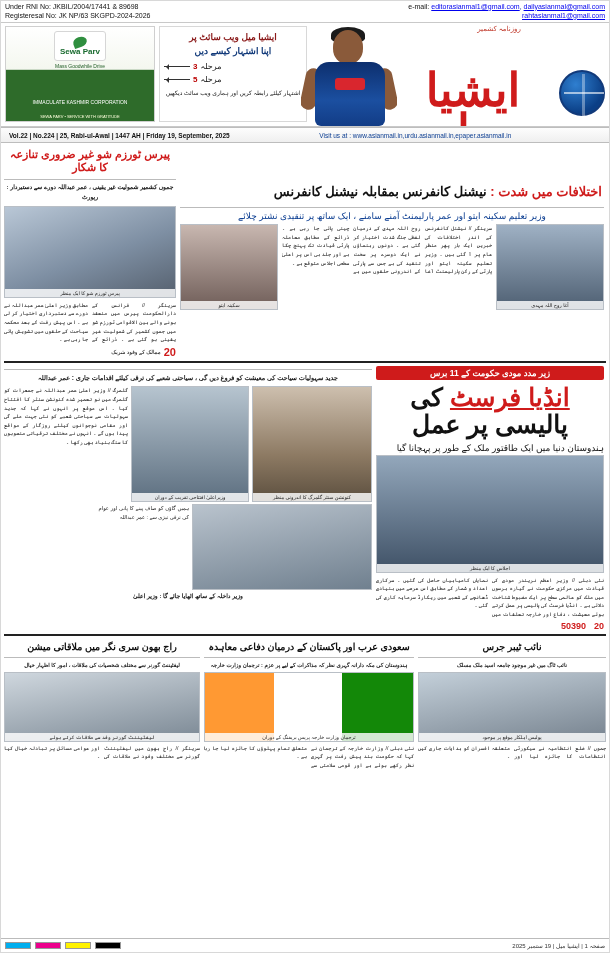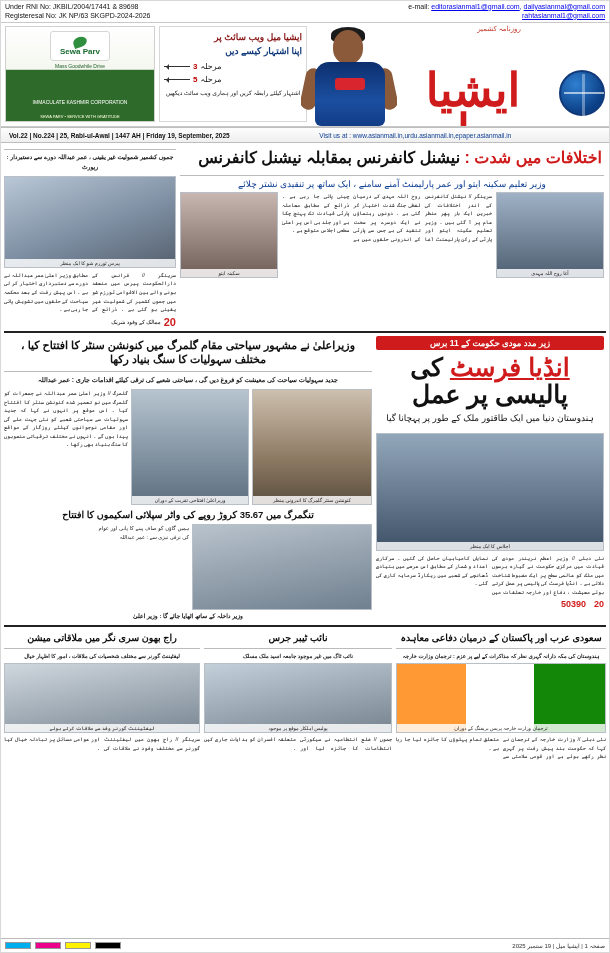--- a/index.html
+++ b/index.html
@@ -39,21 +39,21 @@
     border-bottom: 1px solid #c9c9c9;
     overflow: hidden;
   }
   .ad-left {
     position: absolute; left: 4px; top: 3px;
     width: 150px; height: 96px;
     border: 1px solid #cfcfcf;
     background: linear-gradient(180deg,#ffffff 0%, #f4f7ef 45%, #2e6b2a 46%, #2e6b2a 100%);
   }
   .ad-left .ad-logo {
-    margin: 4px auto 2px; width: 60px; height: 30px;
+    margin: 4px auto 2px; width: 52px; height: 30px;
     background: #ffffff; border: 1px solid #d6d6d6; border-radius: 3px;
     display: flex; flex-direction: column; align-items: center; justify-content: center;
     color: #196b2f; font-size: 8px; font-weight: bold; line-height: 1;
   }
   .ad-left .ad-logo .leaf {
     width: 14px; height: 10px; background: #2f8f3f;
     border-radius: 50% 50% 50% 0; transform: rotate(-20deg); margin-bottom: 1px;
   }
   .ad-left .ad-sub { text-align: center; font-size: 5px; color: #1e5b23; }
   .ad-left .ad-band {
@@ -66,21 +66,21 @@
   }
 
   .ad-mid {
     position: absolute; left: 158px; top: 3px;
     width: 148px; height: 96px;
     border: 1px solid #d8d8d8; background: #fff;
     padding: 4px 4px 2px 4px;
     direction: rtl;
   }
   .ad-mid .line {
-    font-size: 9px; color: #8b1a1a; text-align: right; font-weight: bold; line-height: 1.5;
+    font-size: 9px; color: #8b1a1a; text-align: center; font-weight: bold; line-height: 1.5;
   }
   .ad-mid .line2 { font-size: 9px; color: #123a7a; }
   .ad-mid .step {
     display: flex; align-items: center; justify-content: flex-end;
     gap: 3px; font-size: 8px; color: #111; margin-top: 4px;
   }
   .ad-mid .step b { color: #b00; }
   .ad-mid .arrow {
     width: 26px; height: 0; border-top: 1px solid #333; position: relative;
   }
@@ -163,21 +163,21 @@
 
   
   .content { padding: 3px; }
   .rule { border-top: 1px solid #bbb; margin: 3px 0; }
 
   .headline-main {
     display: flex; direction: rtl; align-items: center; gap: 6px;
     padding: 2px 2px 4px;
   }
   .headline-main .txt {
-    font-size: 16px; font-weight: bold; color: #111; direction: rtl; line-height: 1.25;
+    font-size: 13px; font-weight: bold; color: #111; direction: rtl; line-height: 1.25; margin-top: 36px;
   }
   .headline-main .txt .em { color: #cf1b1b; }
   .sub-head {
     direction: rtl; font-size: 9px; color: #0b3d91; text-align: center; padding-bottom: 3px;
   }
 
   .cols { display: flex; gap: 4px; }
   .col { }
   .photo {
     background: #d9dde2; border: 1px solid #b9bfc6; position: relative; overflow: hidden;
@@ -217,21 +217,21 @@
   .blue-banner {
     background: #0b3d91; color: #fff; direction: rtl; text-align: center;
     font-size: 8.5px; font-weight: bold; padding: 2px 4px; border-radius: 2px;
   }
   .mega {
     direction: rtl; text-align: center; font-size: 25px; font-weight: bold; color: #111;
     line-height: 1.1; padding: 4px 0;
   }
   .mega .r { color: #cf1b1b; text-decoration: underline; }
   .mega-sub {
-    direction: rtl; text-align: center; font-size: 9px; color: #111; padding-bottom: 10px;
+    direction: rtl; text-align: right; font-size: 9px; color: #111; padding-bottom: 2px;
   }
   .bignum { color: #cf1b1b; font-weight: bold; }
 
   .footer-strip {
     position: absolute; left: 0; right: 0; bottom: 0; height: 14px;
     border-top: 1px solid #bbb; background: #fff;
     display: flex; align-items: center; gap: 4px; padding: 0 4px;
   }
   .footer-strip .sw { width: 26px; height: 7px; border: 1px solid #999; }
   .footer-strip .note { margin-left: auto; font-size: 6px; color: #333; direction: rtl; }
@@ -307,20 +307,21 @@
     <div class="seg vol">Vol.22 | No.224 | 25, Rabi-ul-Awal | 1447 AH | Friday 19, September, 2025</div>
     <div class="seg visit">Visit us at : www.asianmail.in,urdu.asianmail.in,epaper.asianmail.in</div>
     <div class="seg urdu"></div>
   </div>
 
   <div class="content">
 
     <div class="cols">
 
       <div class="col" style="width:172px">
+        <div class="small-head" style="font-size:11px;color:#cf1b1b">پیرس ٹورزم شو غیر ضروری تنازعہ کا شکار</div>
         <div class="rule"></div>
         <div class="urdu-body center" style="font-size:6px;font-weight:bold">جموں کشمیر شمولیت غیر یقینی ، عمر عبداللہ دورے سے دستبردار : رپورٹ</div>
         <div class="photo ph-market" style="height:92px;margin-top:3px">
           <div class="cap">پیرس ٹورزم شو کا ایک منظر</div>
         </div>
         <div class="urdu-body" style="margin-top:3px;column-count:2">سرینگر // فرانس کے دارالحکومت پیرس میں منعقد ہونے والے بین الاقوامی ٹورزم شو میں جموں کشمیر کی شمولیت غیر یقینی ہو گئی ہے ۔ ذرائع کے مطابق وزیر اعلیٰ عمر عبداللہ نے دورے سے دستبرداری اختیار کر لی ہے ۔ اس پیش رفت کے بعد محکمہ سیاحت کے حلقوں میں تشویش پائی جا رہی ہے ۔</div>
         <div style="display:flex;direction:rtl;align-items:center;gap:3px;margin-top:2px">
           <span class="bignum" style="font-size:11px">20</span>
           <span style="direction:rtl;font-size:5.5px">ممالک کے وفود شریک</span>
         </div>
@@ -345,33 +346,31 @@
           </div>
         </div>
       </div>
     </div>
 
     <div class="hr-thick"></div>
 
     <div class="cols">
 
       <div class="col" style="width:368px">
-        <div class="subhead-bar">وزیراعلیٰ نے مشہور سیاحتی مقام گلمرگ میں کنونشن سنٹر کا افتتاح کیا ، مختلف سہولیات کا سنگ بنیاد رکھا</div>
         <div class="rule"></div>
         <div class="urdu-body center" style="font-size:6.5px;font-weight:bold">جدید سہولیات سیاحت کی معیشت کو فروغ دیں گی ، سیاحتی شعبے کی ترقی کیلئے اقدامات جاری : عمر عبداللہ</div>
         <div style="display:flex;gap:3px;margin-top:3px;direction:rtl">
           <div class="photo ph-interior" style="width:120px;height:116px">
             <div class="cap">کنونشن سنٹر گلمرگ کا اندرونی منظر</div>
           </div>
           <div class="photo ph-hall" style="width:118px;height:116px">
             <div class="cap">وزیراعلیٰ افتتاحی تقریب کے دوران</div>
           </div>
           <div class="urdu-body" style="flex:1">گلمرگ // وزیر اعلیٰ عمر عبداللہ نے جمعرات کو گلمرگ میں نو تعمیر شدہ کنونشن سنٹر کا افتتاح کیا ۔ اس موقع پر انہوں نے کہا کہ جدید سہولیات سے سیاحتی شعبے کو نئی جہت ملے گی اور مقامی نوجوانوں کیلئے روزگار کے مواقع پیدا ہوں گے ۔ انہوں نے مختلف ترقیاتی منصوبوں کا سنگ بنیاد بھی رکھا ۔</div>
         </div>
-        <div class="small-head" style="margin-top:2px">تنگمرگ میں 35.67 کروڑ روپے کی واٹر سپلائی اسکیموں کا افتتاح</div>
         <div style="display:flex;gap:3px;margin-top:2px;direction:rtl">
           <div class="photo ph-group" style="width:180px;height:86px"></div>
           <div class="urdu-body" style="flex:1;column-count:2">ہمیں گاؤں کو صاف پینے کا پانی اور عوام کی ترقی تیزی سے : عمر عبداللہ</div>
         </div>
         <div class="urdu-body center" style="margin-top:2px;font-weight:bold;font-size:6px">وزیر داخلہ کے ساتھ اٹھایا جائے گا : وزیر اعلیٰ</div>
       </div>
 
       <div class="col" style="width:228px">
         <div class="red-banner">زیر مدد مودی حکومت کے 11 برس</div>
         <div class="mega">
@@ -397,38 +396,38 @@
       <div class="col" style="width:196px">
         <div class="small-head">راج بھون سری نگر میں ملاقاتی میشن</div>
         <div class="rule"></div>
         <div class="urdu-body center" style="font-size:5.5px;font-weight:bold">لیفٹیننٹ گورنر سے مختلف شخصیات کی ملاقات ، امور کا اظہار خیال</div>
         <div class="photo ph-crowd" style="height:70px;margin-top:2px">
           <div class="cap">لیفٹیننٹ گورنر وفد سے ملاقات کرتے ہوئے</div>
         </div>
         <div class="urdu-body" style="margin-top:2px;column-count:2">سرینگر // راج بھون میں لیفٹیننٹ گورنر سے مختلف وفود نے ملاقات کی اور عوامی مسائل پر تبادلہ خیال کیا ۔</div>
       </div>
 
+      <div class="col" style="width:210px">
+        <div class="small-head">سعودی عرب اور پاکستان کے درمیان دفاعی معاہدہ</div>
+        <div class="rule"></div>
+        <div class="urdu-body center" style="font-size:5.5px;font-weight:bold">ہندوستان کی مکہ دارانہ گہری نظر کہ مذاکرات کے لیے پر عزم : ترجمان وزارت خارجہ</div>
+        <div class="photo ph-flag" style="height:70px;margin-top:2px">
+          <div class="cap">ترجمان وزارت خارجہ پریس بریفنگ کے دوران</div>
+        </div>
+        <div class="urdu-body" style="margin-top:2px;column-count:2">نئی دہلی // وزارت خارجہ کے ترجمان نے کہا کہ حکومت ہند پیش رفت پر گہری نظر رکھے ہوئے ہے اور قومی سلامتی سے متعلق تمام پہلوؤں کا جائزہ لیا جا رہا ہے ۔</div>
+      </div>
+
       <div class="col" style="width:188px">
         <div class="small-head">نائب ٹیبر جرس</div>
         <div class="rule"></div>
         <div class="urdu-body center" style="font-size:5.5px;font-weight:bold">نائب ٹاگ میں غیر موجود جامعہ اسید ملک مسلک</div>
         <div class="photo ph-people" style="height:70px;margin-top:2px">
           <div class="cap">پولیس اہلکار موقع پر موجود</div>
         </div>
         <div class="urdu-body" style="margin-top:2px;column-count:2">جموں // ضلع انتظامیہ نے سیکورٹی انتظامات کا جائزہ لیا اور متعلقہ افسران کو ہدایات جاری کیں ۔</div>
-      </div>
-
-      <div class="col" style="width:210px">
-        <div class="small-head">سعودی عرب اور پاکستان کے درمیان دفاعی معاہدہ</div>
-        <div class="rule"></div>
-        <div class="urdu-body center" style="font-size:5.5px;font-weight:bold">ہندوستان کی مکہ دارانہ گہری نظر کہ مذاکرات کے لیے پر عزم : ترجمان وزارت خارجہ</div>
-        <div class="photo ph-flag" style="height:70px;margin-top:2px">
-          <div class="cap">ترجمان وزارت خارجہ پریس بریفنگ کے دوران</div>
-        </div>
-        <div class="urdu-body" style="margin-top:2px;column-count:2">نئی دہلی // وزارت خارجہ کے ترجمان نے کہا کہ حکومت ہند پیش رفت پر گہری نظر رکھے ہوئے ہے اور قومی سلامتی سے متعلق تمام پہلوؤں کا جائزہ لیا جا رہا ہے ۔</div>
       </div>
     </div>
   </div>
 
   <div class="footer-strip">
     <div class="sw" style="background:#00aeef"></div>
     <div class="sw" style="background:#ec008c"></div>
     <div class="sw" style="background:#fff200"></div>
     <div class="sw" style="background:#000000"></div>
     <div class="note">صفحہ 1 | ایشیا میل | 19 ستمبر 2025</div>

